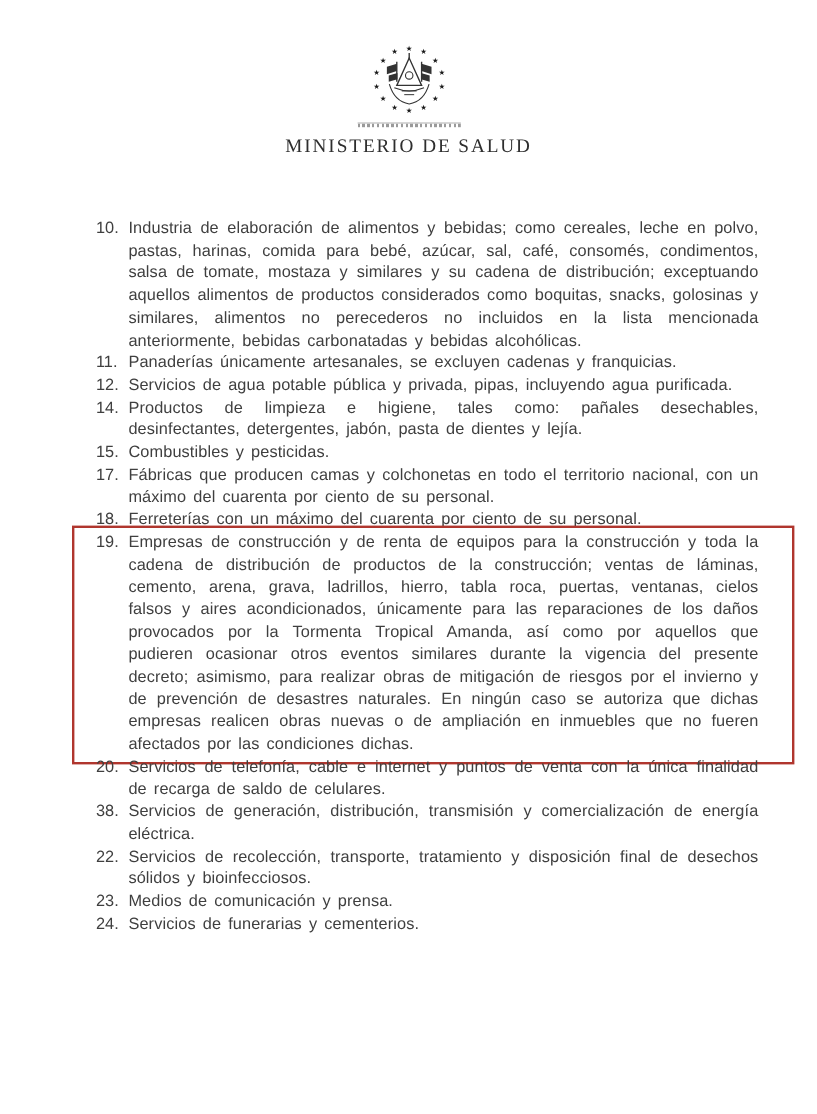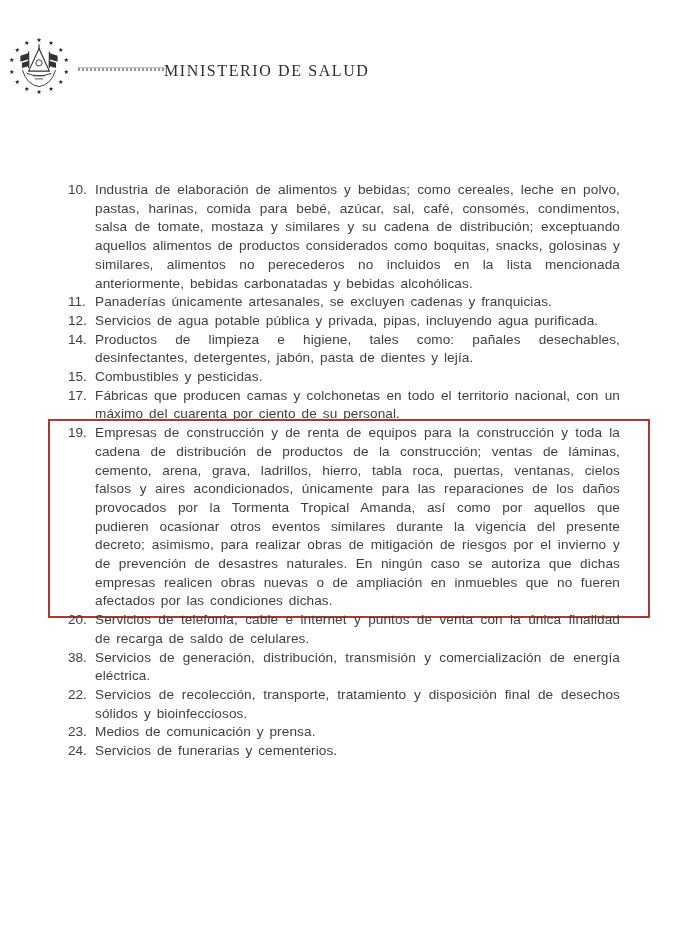--- a/index.html
+++ b/index.html
@@ -13,21 +13,21 @@
   }
   .page {
     width: 681px;
     height: 928px;
     position: relative;
   }
   
   .header {
     padding-top: 36px;
     display: flex;
-    flex-direction: row;
+    flex-direction: column;
     align-items: center;
   }
   .emblem-svg { display: block; }
   .motto-line {
     margin-top: 4px;
     width: 86px;
     height: 3px;
     background: repeating-linear-gradient(90deg, #9a9a9a 0 2px, transparent 2px 4px);
     border-top: 0.5px solid #bdbdbd;
   }
@@ -36,21 +36,21 @@
     font-family: "Liberation Serif", serif;
     font-size: 16px;
     letter-spacing: 1.6px;
     color: #2e2e2e;
     white-space: nowrap;
   }
   
   .list-wrap {
     position: absolute;
     top: 181px;
-    left: 68px;
+    left: 80px;
     width: 552px;
   }
   .item {
     display: flex;
     position: relative;
     color: #3f3f3f;
     font-size: 13.6px;
     line-height: 18.7px;
   }
   .item-num {
@@ -138,20 +138,24 @@
     </div>
     <div class="item">
       <span class="item-num">15.</span>
       <span class="item-text">Combustibles y pesticidas.</span>
     </div>
     <div class="item">
       <span class="item-num">17.</span>
       <span class="item-text">Fábricas que producen camas y colchonetas en todo el territorio nacional, con un máximo del cuarenta por ciento de su personal.</span>
     </div>
     <div class="item">
+      <span class="item-num">18.</span>
+      <span class="item-text">Ferreterías con un máximo del cuarenta por ciento de su personal.</span>
+    </div>
+    <div class="item">
       <span class="item-num">19.</span>
       <span class="item-text">Empresas de construcción y de renta de equipos para la construcción y toda la cadena de distribución de productos de la construcción; ventas de láminas, cemento, arena, grava, ladrillos, hierro, tabla roca, puertas, ventanas, cielos falsos y aires acondicionados, únicamente para las reparaciones de los daños provocados por la Tormenta Tropical Amanda, así como por aquellos que pudieren ocasionar otros eventos similares durante la vigencia del presente decreto; asimismo, para realizar obras de mitigación de riesgos por el invierno y de prevención de desastres naturales. En ningún caso se autoriza que dichas empresas realicen obras nuevas o de ampliación en inmuebles que no fueren afectados por las condiciones dichas.</span>
       <div class="highlight-box" style="border-color: rgb(176, 54, 46);"></div>
     </div>
     <div class="item">
       <span class="item-num">20.</span>
       <span class="item-text">Servicios de telefonía, cable e internet y puntos de venta con la única finalidad de recarga de saldo de celulares.</span>
     </div>
     <div class="item">
       <span class="item-num">38.</span>

